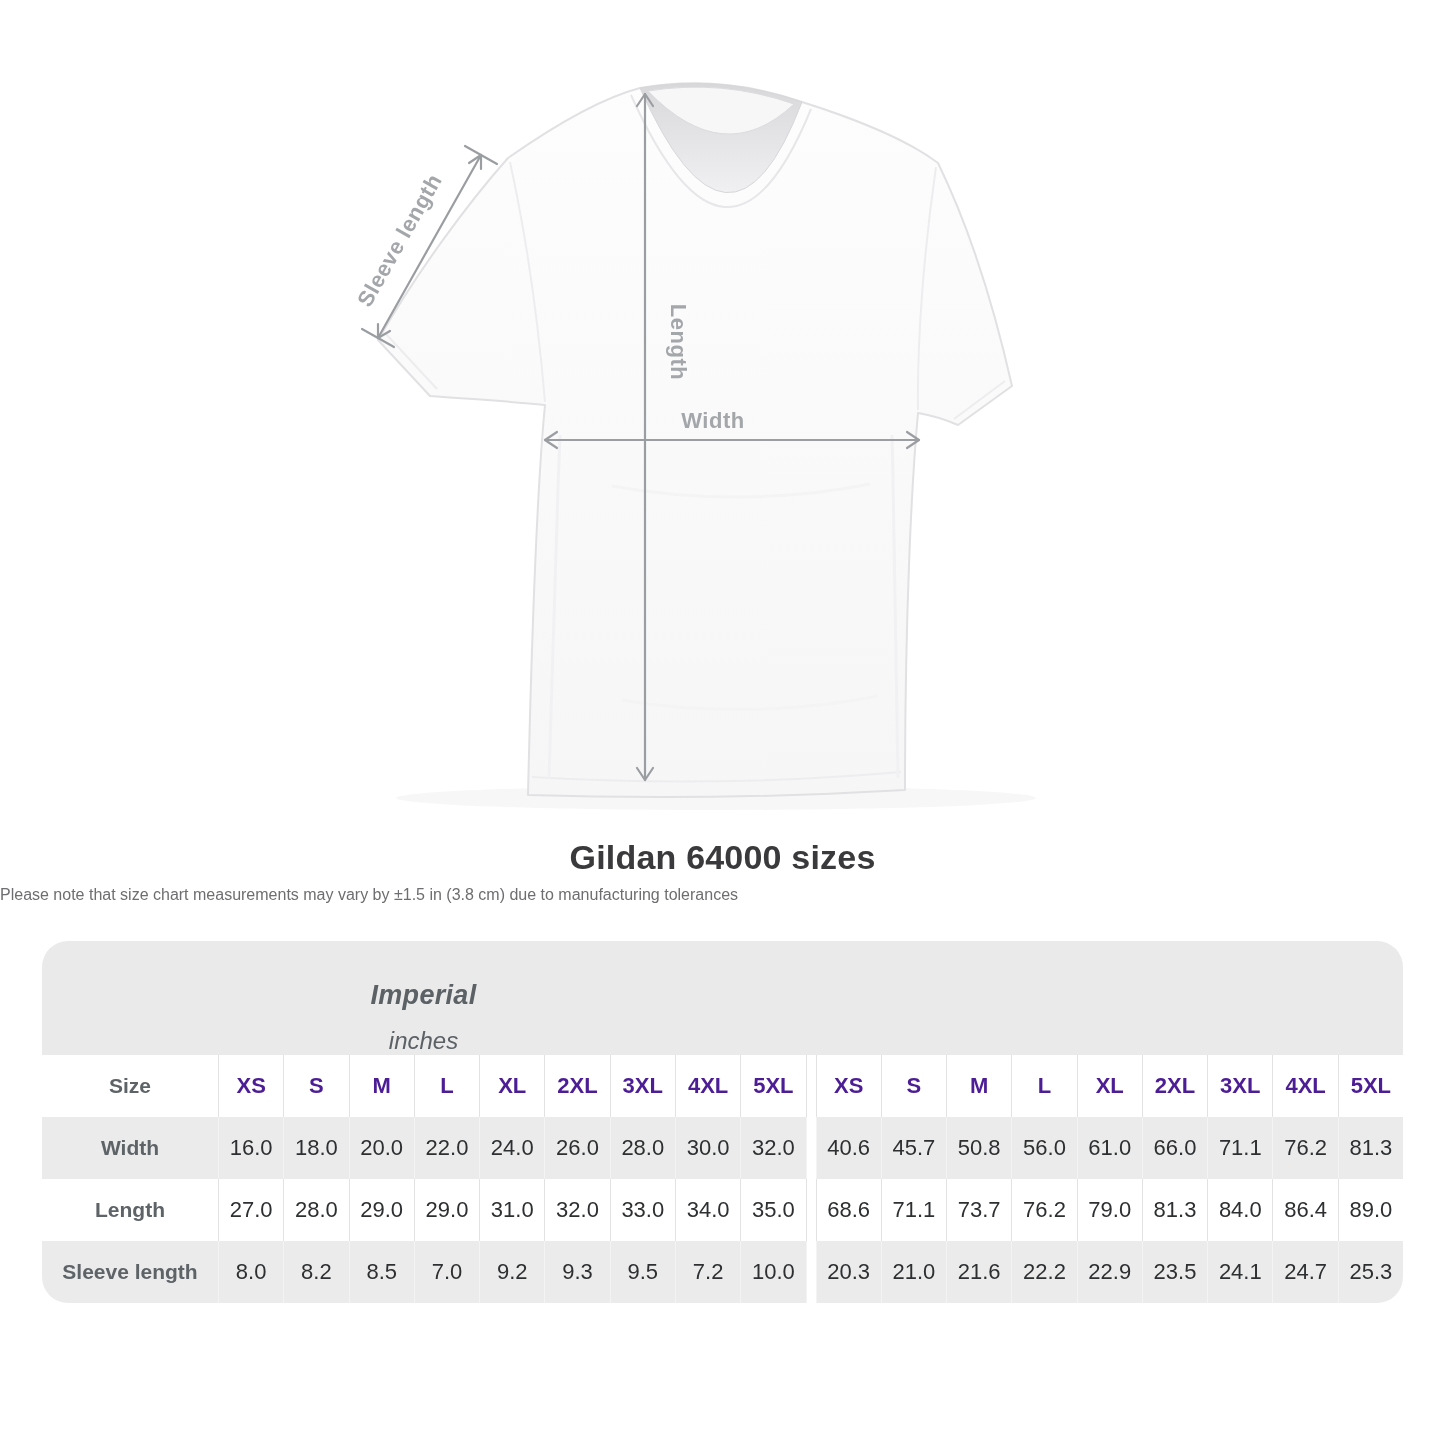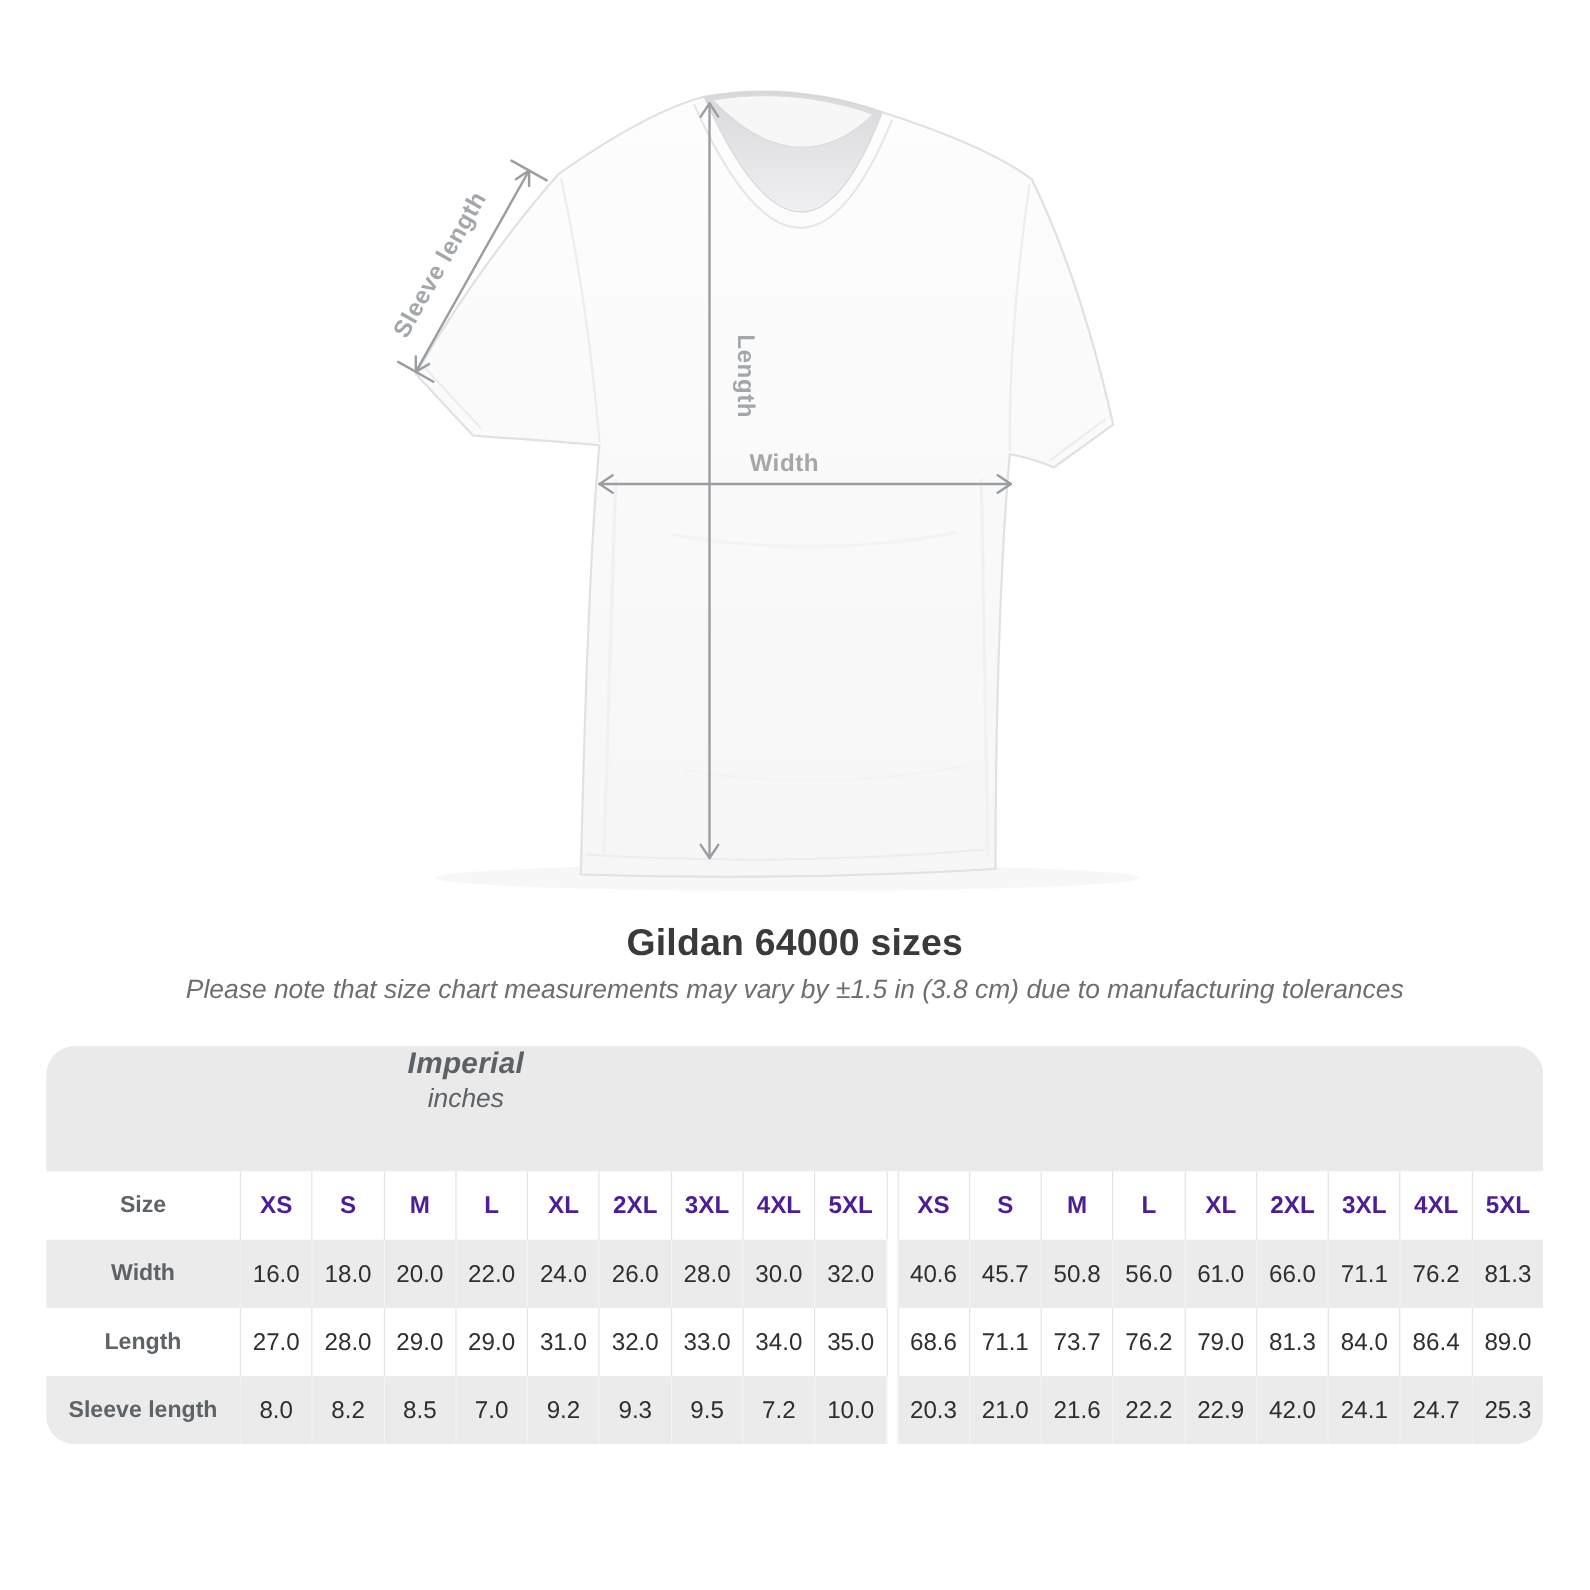--- a/index.html
+++ b/index.html
@@ -16,33 +16,33 @@
   .dim-label{
     font-family:"Liberation Sans", sans-serif;
     font-size:22px;font-weight:bold;fill:#a4a7aa;letter-spacing:.5px;
   }
   
   .title{
     margin:16px 0 0;text-align:center;
     font-size:34px;font-weight:bold;color:#3a3a3c;letter-spacing:.2px;
   }
   .note{
-    margin:9px 0 0;text-align:center;
-    font-size:24px;font-style:italic;color:#6e6e70;
+    margin:9px 0 0;text-align:left;
+    font-size:16px;color:#6e6e70;
   }
   
   .card{
     width:1361px;margin:37px auto 0;
     border-radius:26px;overflow:hidden;background:#ffffff;
   }
   .band{
     height:114px;background:#eaeaea;
     display:grid;grid-template-columns:763px 10px 588px;
   }
-  .band-cell{display:flex;flex-direction:column;align-items:center;justify-content:flex-start;gap:3px;}
+  .band-cell{display:flex;flex-direction:column;align-items:center;justify-content:flex-end;gap:16px;}
   .g-name{font-size:27px;font-weight:bold;font-style:italic;color:#5b6165;letter-spacing:.3px;}
   .g-unit{font-size:24px;font-style:italic;color:#5b6165;}
   .trow{
     display:grid;
     grid-template-columns:176px repeat(9,1fr) 10px repeat(9,1fr);
     height:62px;
   }
   .cell{display:flex;align-items:center;justify-content:center;}
   .sizes-row{background:#ffffff;}
   .shaded-row{background:#ebebeb;}
@@ -224,21 +224,21 @@
           <div class="cell val">9.3</div>
           <div class="cell val">9.5</div>
           <div class="cell val">7.2</div>
           <div class="cell val">10.0</div>
           <div class="cell gap"></div>
           <div class="cell val">20.3</div>
           <div class="cell val">21.0</div>
           <div class="cell val">21.6</div>
           <div class="cell val">22.2</div>
           <div class="cell val">22.9</div>
-          <div class="cell val">42.0</div>
+          <div class="cell val">23.5</div>
           <div class="cell val">24.1</div>
           <div class="cell val">24.7</div>
           <div class="cell val">25.3</div>
         </div>
       </div>
   </div>
 
 </div>
 
 </body></html>

